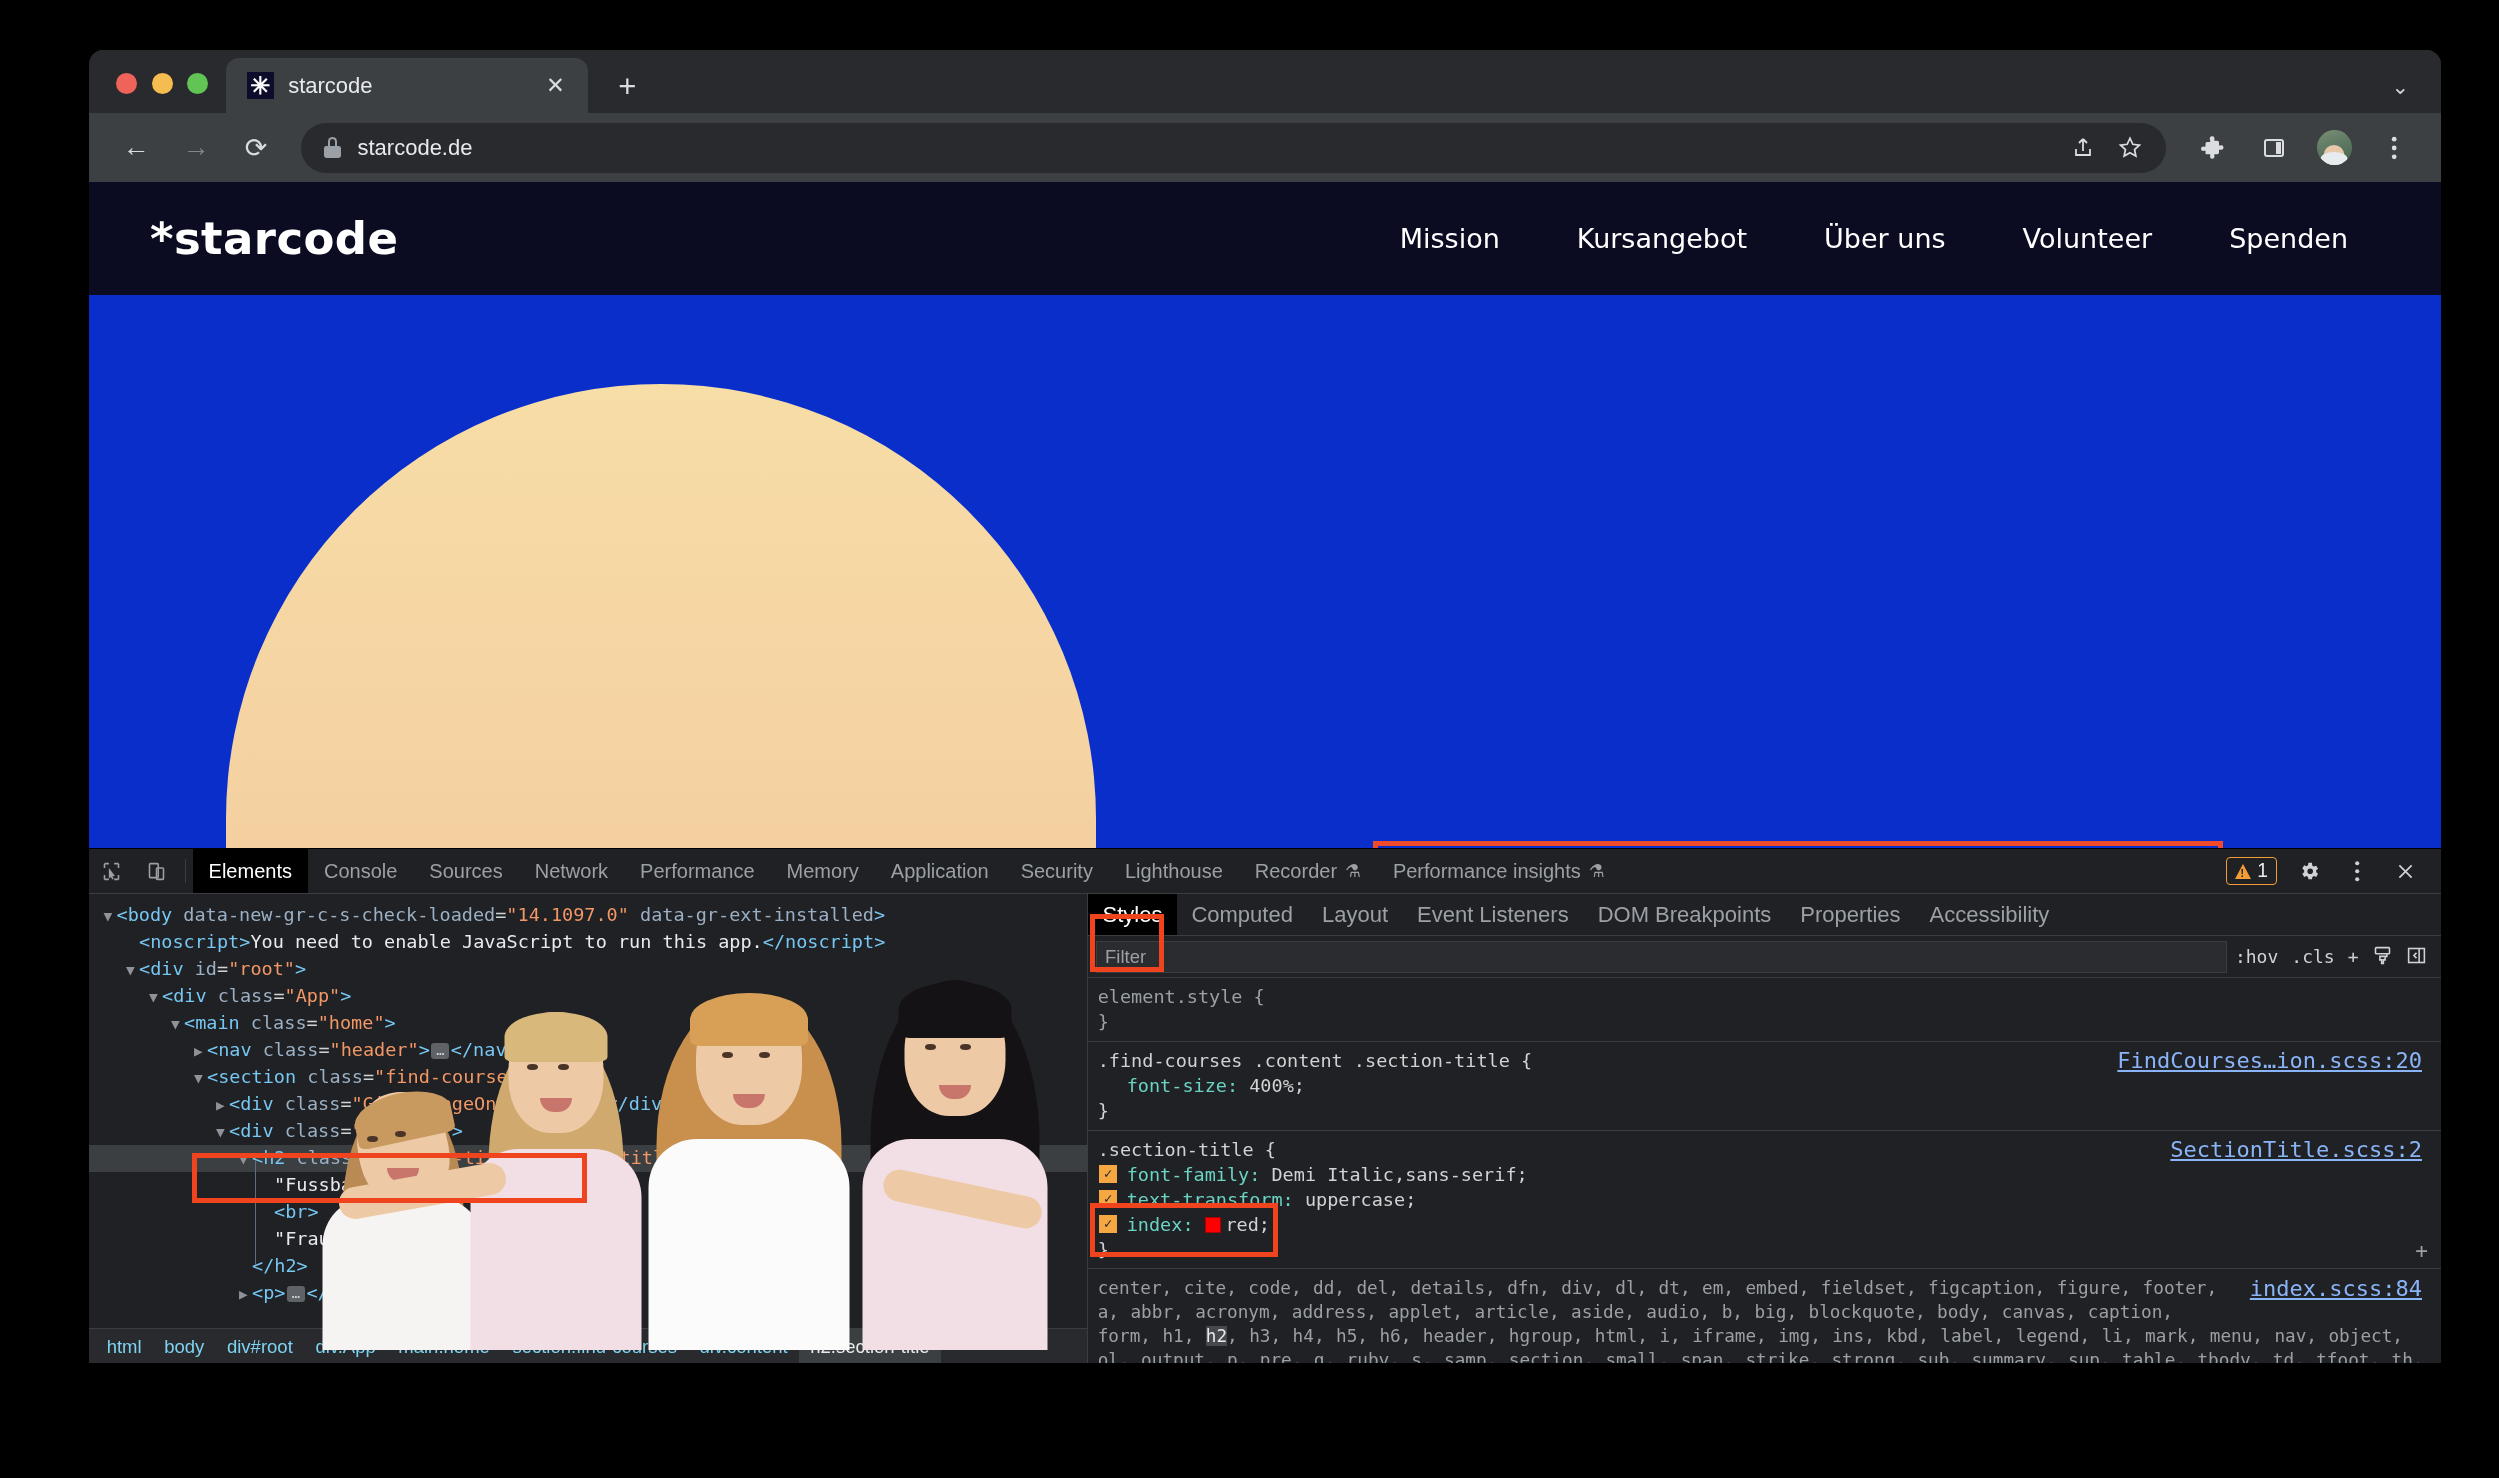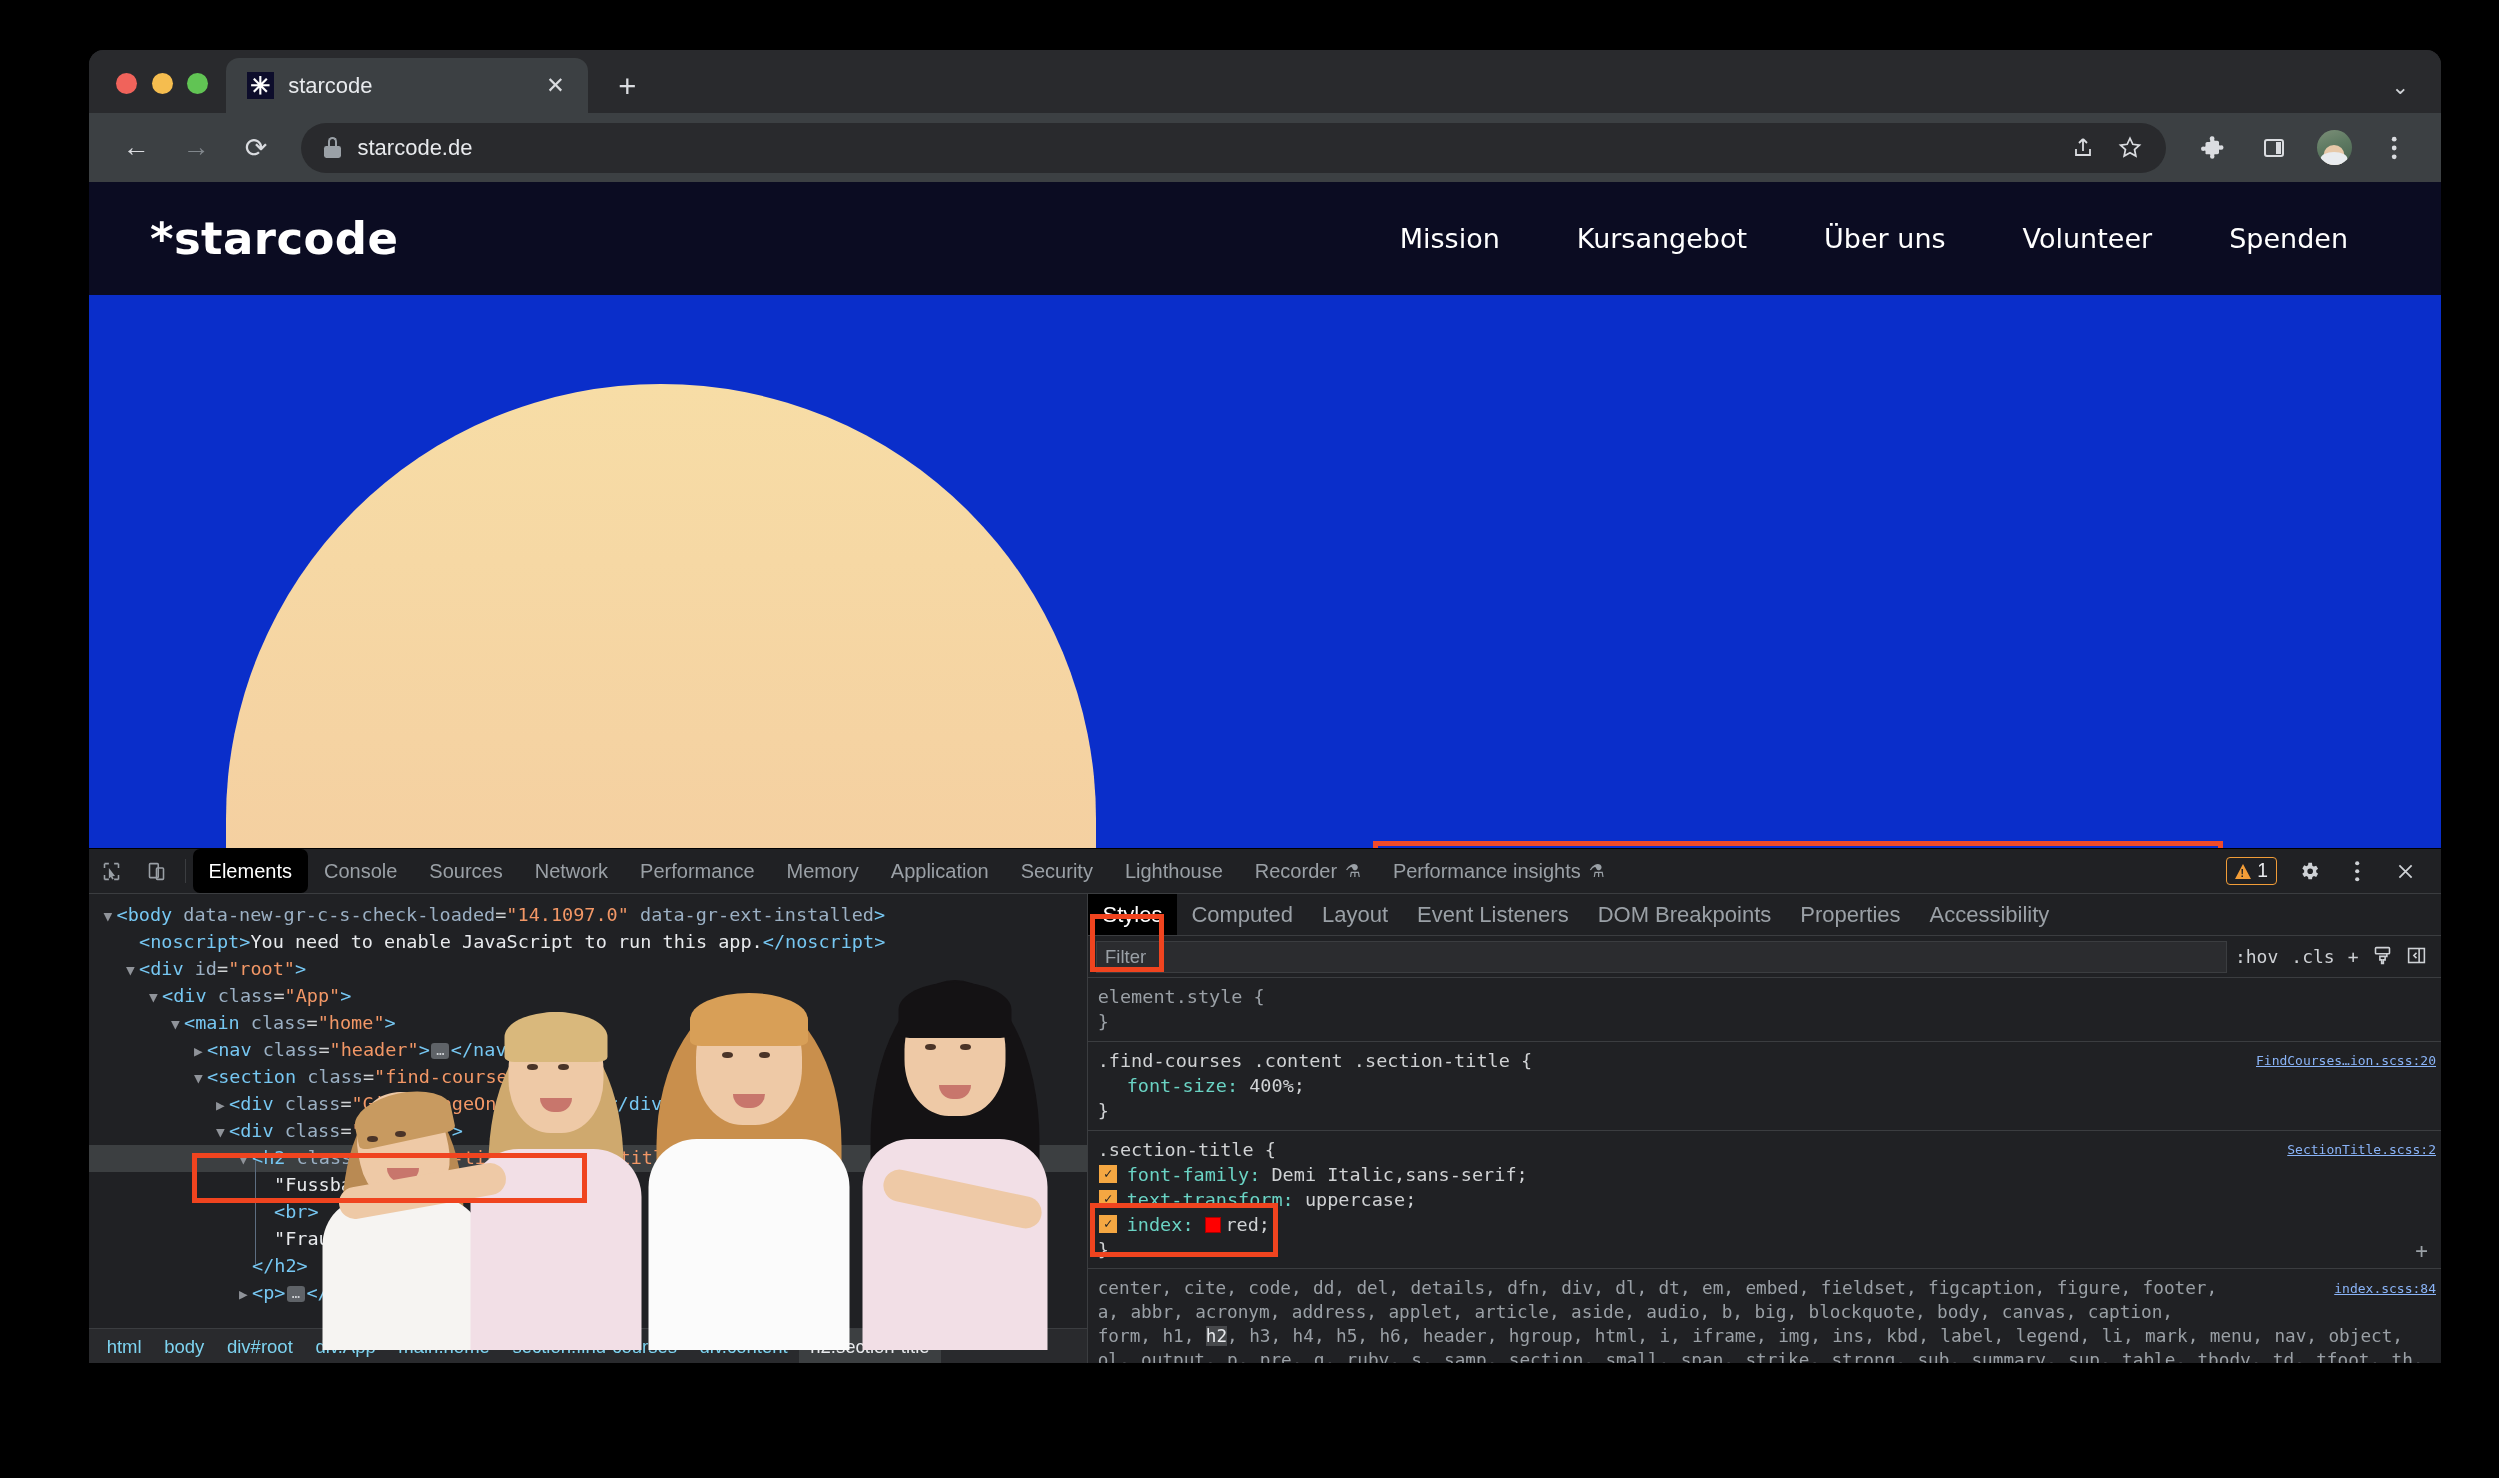--- a/index.html
+++ b/index.html
@@ -275,21 +275,21 @@
   .dt-sep { width: 0.8px; background: #3b3d40; margin: 9.7px 6.4px; }
   .dt-tab {
     display: flex; align-items: center;
     padding: 0 16px;
     color: #9aa0a6;
     font-size: 20px;
     font-family: "Liberation Sans", sans-serif;
     white-space: nowrap;
     cursor: pointer;
   }
-  .dt-tab.active { color: #fff; background: #000; border-radius: 7px; }
+  .dt-tab.active { color: #fff; background: #000; }
   .dt-tab .beaker { margin-left: 8px; font-size: 17.7px; }
   .dt-toolbar-right {
     margin-left: auto; display: flex; align-items: center; gap: 3.2px; padding-right: 13px;
   }
   .warn-badge {
     display: flex; align-items: center; gap: 6.4px;
     border: 1.6px solid #f29d38;
     border-radius: 4px;
     padding: 1.6px 8px;
     margin-right: 6.4px;
@@ -421,23 +421,23 @@
   .filter-actions { display: flex; align-items: center; gap: 13px; padding-right: 14.5px; color: #cfd2d6; }
   .fa-text { font-size: 18px; font-family: "DejaVu Sans Mono", monospace; cursor: pointer; }
 
   .rules { flex: 1; overflow: hidden; font-size: 18.5px; line-height: 25px; }
   .rule { border-bottom: 0.8px solid #3b3d40; padding: 6.4px 11.3px 6.4px 9.7px; position: relative; }
   .sel { color: #d0d2d4; }
   .sel.dim { color: #9aa0a6; }
   .prop { color: #6ad3c4; }
   .pval { color: #d0d2d4; }
   .origin {
-    position: absolute; right: 5px; top: 6.4px;
+    position: absolute; right: 19px; top: 6.4px;
     color: #8ab4f8; text-decoration: underline;
-    font-size: 13px; cursor: pointer;
+    font-size: 22px; cursor: pointer;
   }
   .decl { padding-left: 29px; position: relative; white-space: nowrap; }
   .cb {
     position: absolute; left: 1.6px; top: 3.2px;
     width: 17.7px; height: 17.7px;
     background: #f5a742;
     color: #202124;
     font-size: 13.7px; line-height: 17.7px;
     text-align: center;
   }

